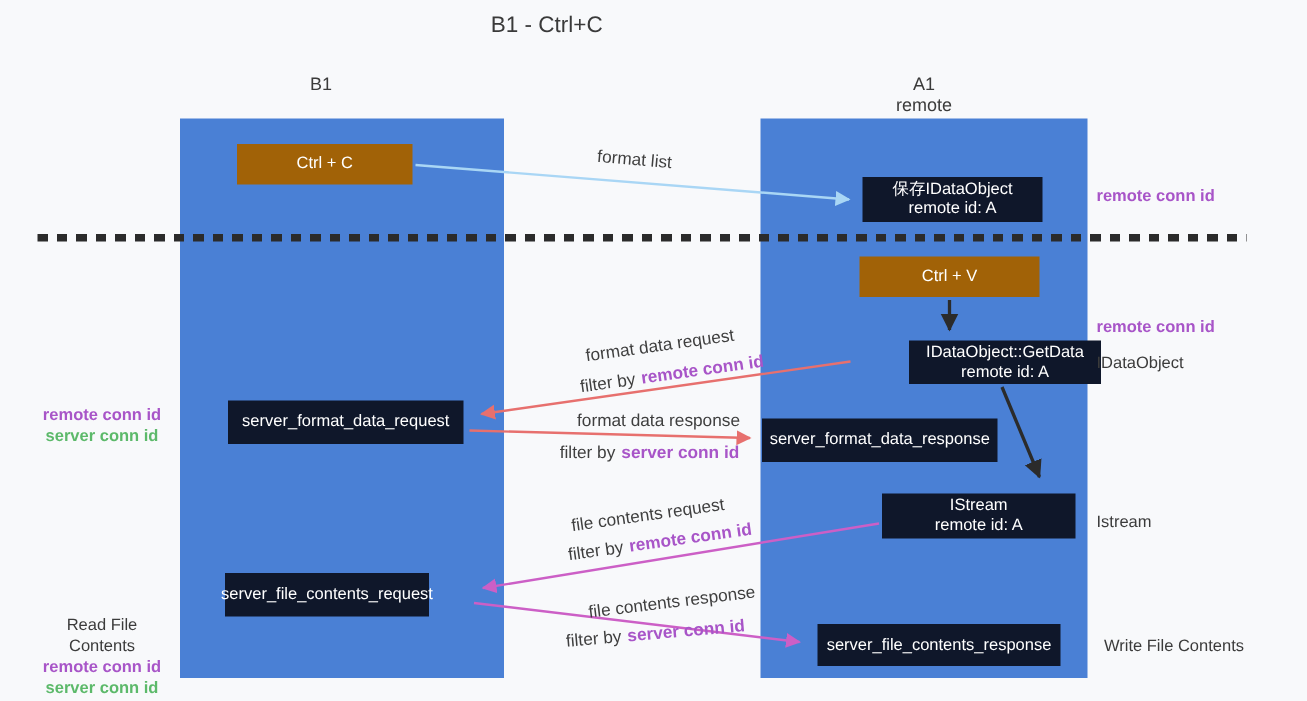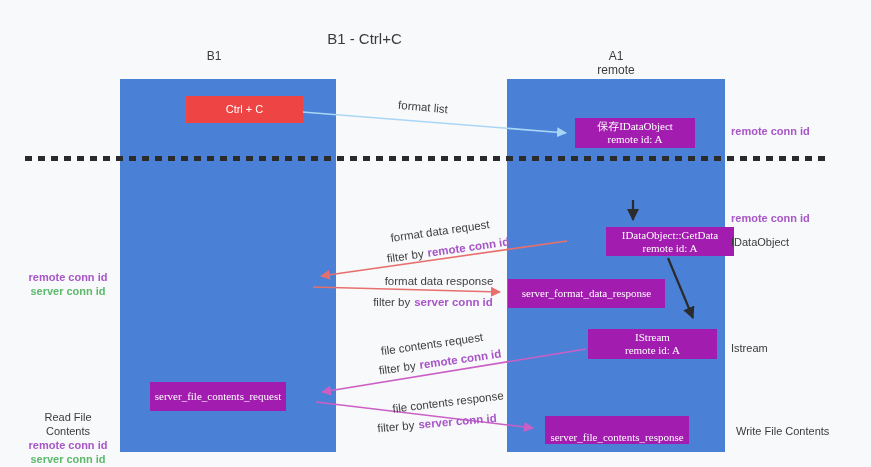--- a/index.html
+++ b/index.html
@@ -1,46 +1,46 @@
 <!DOCTYPE html>
 <html><head>
 <meta charset="utf-8">
 <style>
   html,body{margin:0;padding:0;}
   body{background:#f8f9fb;font-family:"Liberation Sans", sans-serif;}
   .canvas{position:relative;width:871px;height:467px;background:#f8f9fb;overflow:hidden;}
 
   .title{position:absolute;left:0;top:7px;width:729px;text-align:center;
-         font-size:15px;line-height:19px;color:#3a3a3a;margin-top:22px;}
+         font-size:15px;line-height:19px;color:#3a3a3a;}
 
   .col-header{position:absolute;text-align:center;font-size:12px;line-height:14px;color:#3b3b3b;}
   .col-header.left{left:106px;top:49px;width:216px;}
   .col-header.right{left:507px;top:49px;width:218px;}
 
   .column{position:absolute;top:79px;height:373px;background:#4a80d5;}
   .column.left{left:120px;width:216px;}
   .column.right{left:507px;width:218px;}
 
   .divider{position:absolute;left:25px;top:156px;width:806px;height:5px;
            background:repeating-linear-gradient(90deg,#2b2b2b 0 7px,transparent 7px 13px);}
 
   .node{position:absolute;display:flex;flex-direction:column;align-items:center;
         justify-content:center;text-align:center;color:#fff;font-size:11px;line-height:13px;}
-  .node.green{background:#ef4444;margin-left:28px;}
-  .node.orange{background:#a21caf;font-family:Liberation Serif, serif;}
+  .node.green{background:#a16207;}
+  .node.orange{background:#0f172a;}
 
   .n-ctrl-c{left:158px;top:96px;width:117px;height:27px;}
   .n-save{left:575px;top:118px;width:120px;height:30px;}
   .n-ctrl-v{left:573px;top:171px;width:120px;height:27px;}
   .n-getdata{left:586px;top:227px;width:128px;height:29px;margin-left:20px;}
   .n-fmt-req{left:152px;top:267px;width:157px;height:29px;}
   .n-fmt-resp{left:508px;top:279px;width:157px;height:29px;}
   .n-istream{left:588px;top:329px;width:129px;height:30px;}
   .n-file-req{left:150px;top:382px;width:136px;height:29px;}
-  .n-file-resp{left:545px;top:416px;width:144px;height:28px;justify-content:flex-end;}
+  .n-file-resp{left:545px;top:416px;width:162px;height:28px;}
 
   .flabel{position:absolute;white-space:nowrap;font-size:11.5px;color:#3f3f3f;
           transform:translate(-50%,-50%);}
   .purple{color:#a855c8;font-weight:bold;}
   .greent{color:#5cb96a;font-weight:bold;}
   .filter .conn{margin-left:4px;}
 
   .side-label{position:absolute;white-space:nowrap;font-size:11px;color:#3b3b3b;}
   .side-label.bold-purple{color:#a855c8;font-weight:bold;}
   .stack{position:absolute;width:92px;text-align:center;font-size:11px;line-height:14px;}
@@ -95,26 +95,32 @@
 
   <div class="node green n-ctrl-c">
     <div>Ctrl + C</div>
   </div>
 
   <div class="node orange n-save">
     <div>保存IDataObject</div>
     <div>remote id: A</div>
   </div>
 
+  <div class="node green n-ctrl-v">
+    <div>Ctrl + V</div>
+  </div>
 
   <div class="node orange n-getdata">
     <div>IDataObject::GetData</div>
     <div>remote id: A</div>
   </div>
 
+  <div class="node orange n-fmt-req">
+    <div>server_format_data_request</div>
+  </div>
 
   <div class="node orange n-fmt-resp">
     <div>server_format_data_response</div>
   </div>
 
   <div class="node orange n-istream">
     <div>IStream</div>
     <div>remote id: A</div>
   </div>
 

